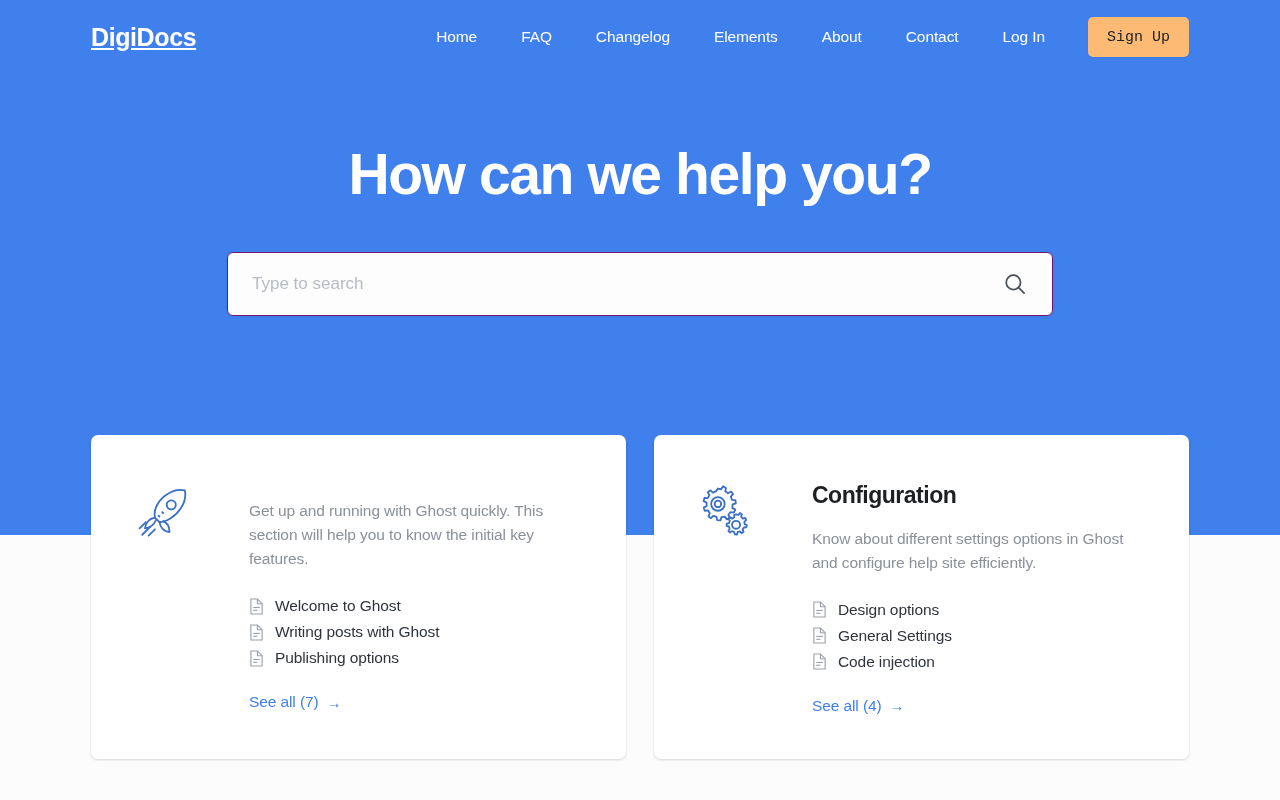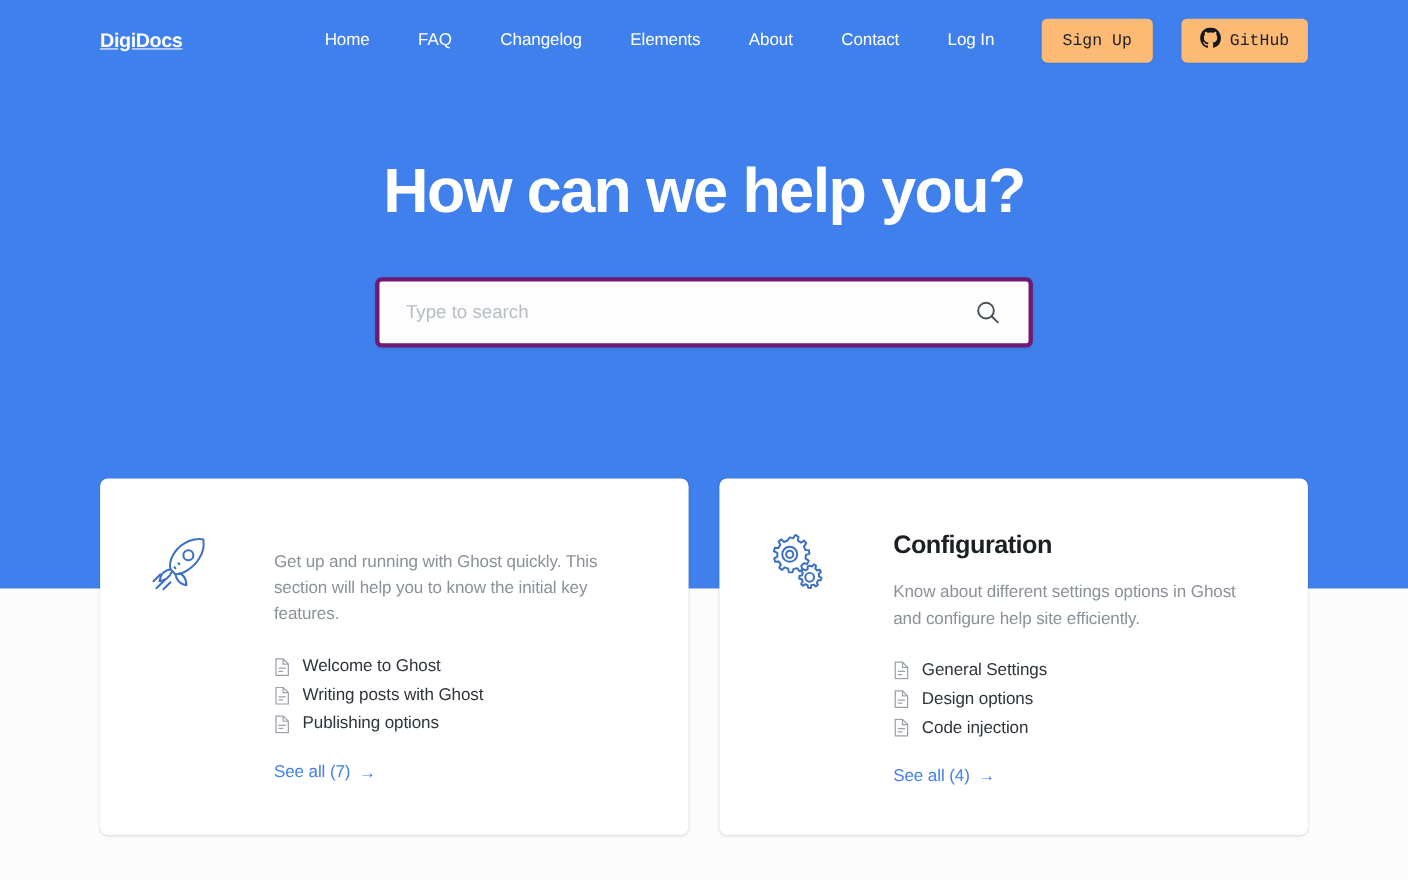--- a/index.html
+++ b/index.html
@@ -33,21 +33,21 @@
     width: 1280px;
     height: 74px;
     display: flex;
     align-items: center;
     padding: 0 91px;
     z-index: 5;
   }
 
   #brand {
     color: #ffffff;
-    font-size: 18px;
+    font-size: 25px;
     font-weight: bold;
     letter-spacing: -0.4px;
     white-space: nowrap;
   }
 
   #main-nav {
     margin-left: auto;
     display: flex;
     align-items: center;
     gap: 10px;
@@ -95,24 +95,24 @@
     margin-top: 68px;
     color: #ffffff;
     font-size: 57px;
     font-weight: bold;
     letter-spacing: -1.4px;
     line-height: 1.15;
   }
 
   #search-wrap {
     margin: 44px auto 0;
-    width: 598px;
+    width: 826px;
     height: 64px;
     background: #fdfdfe;
-    border: 4px solid #701a75;
+    border: 1px solid #701a75;
     border-radius: 6px;
     display: flex;
     align-items: center;
     padding: 16px 24px;
     box-shadow: 0 1px 3px rgba(16,24,40,0.06);
   }
 
   #search-input {
     flex: 1;
     border: none;
@@ -217,33 +217,20 @@
     <a class="nav-link" href="#">Changelog</a>
     <a class="nav-link" href="#">Elements</a>
     <a class="nav-link" href="#">About</a>
     <a class="nav-link" href="#">Contact</a>
     <a class="nav-link" href="#">Log In</a>
 
     <button class="header-btn" id="signup-button">
       <span>Sign Up</span>
     </button>
 
-    <button class="header-btn" id="github-button">
-      <span>
-        <svg width="19" height="19" viewBox="0 0 16 16" aria-hidden="true">
-          <path fill="#14171b" d="M8 0C3.58 0 0 3.58 0 8c0 3.54 2.29 6.53 5.47 7.59.4.07.55-.17.55-.38
-          0-.19-.01-.82-.01-1.49-2.01.37-2.53-.49-2.69-.94-.09-.23-.48-.94-.82-1.13-.28-.15-.68-.52-.01-.53.63-.01
-          1.08.58 1.23.82.72 1.21 1.87.87 2.33.66.07-.52.28-.87.51-1.07-1.78-.2-3.64-.89-3.64-3.95
-          0-.87.31-1.59.82-2.15-.08-.2-.36-1.02.08-2.12 0 0 .67-.21 2.2.82.64-.18 1.32-.27 2-.27s1.36.09
-          2 .27c1.53-1.04 2.2-.82 2.2-.82.44 1.1.16 1.92.08 2.12.51.56.82 1.27.82 2.15 0 3.07-1.87 3.75-3.65
-          3.95.29.25.54.73.54 1.48 0 1.07-.01 1.93-.01 2.2 0 .21.15.46.55.38A8.01 8.01 0 0 0 16 8c0-4.42-3.58-8-8-8z"></path>
-        </svg>
-      </span>
-      <span>GitHub</span>
-    </button>
   </nav>
 </header>
 
 <section id="hero">
   <h1 id="hero-title">How can we help you?</h1>
 
   <div id="search-wrap">
     <input id="search-input" type="text" placeholder="Type to search" style="">
     <span id="search-icon">
       <svg width="26" height="26" viewBox="0 0 24 24" fill="none" stroke="#4a5059" stroke-width="1.6" stroke-linecap="round">
@@ -343,32 +330,32 @@
       <ul class="card-list">
         <li>
           <span class="file-icon">
             <svg width="15" height="17" viewBox="0 0 16 18" fill="none" stroke="#9aa1ab" stroke-width="1.2">
               <path d="M2 1h7l5 5v11H2z"></path>
                 <path d="M9 1v5h5"></path>
               <line x1="4.5" y1="10" x2="11.5" y2="10"></line>
               <line x1="4.5" y1="13" x2="9" y2="13"></line>
             </svg>
           </span>
+          <span>Design options</span>
+        </li>
+        <li>
+          <span class="file-icon">
+            <svg width="15" height="17" viewBox="0 0 16 18" fill="none" stroke="#9aa1ab" stroke-width="1.2">
+              <path d="M2 1h7l5 5v11H2z"></path>
+                <path d="M9 1v5h5"></path>
+              <line x1="4.5" y1="10" x2="11.5" y2="10"></line>
+              <line x1="4.5" y1="13" x2="9" y2="13"></line>
+            </svg>
+          </span>
           <span>General Settings</span>
-        </li>
-        <li>
-          <span class="file-icon">
-            <svg width="15" height="17" viewBox="0 0 16 18" fill="none" stroke="#9aa1ab" stroke-width="1.2">
-              <path d="M2 1h7l5 5v11H2z"></path>
-                <path d="M9 1v5h5"></path>
-              <line x1="4.5" y1="10" x2="11.5" y2="10"></line>
-              <line x1="4.5" y1="13" x2="9" y2="13"></line>
-            </svg>
-          </span>
-          <span>Design options</span>
         </li>
         <li>
           <span class="file-icon">
             <svg width="15" height="17" viewBox="0 0 16 18" fill="none" stroke="#9aa1ab" stroke-width="1.2">
               <path d="M2 1h7l5 5v11H2z"></path>
                 <path d="M9 1v5h5"></path>
               <line x1="4.5" y1="10" x2="11.5" y2="10"></line>
               <line x1="4.5" y1="13" x2="9" y2="13"></line>
             </svg>
           </span>

